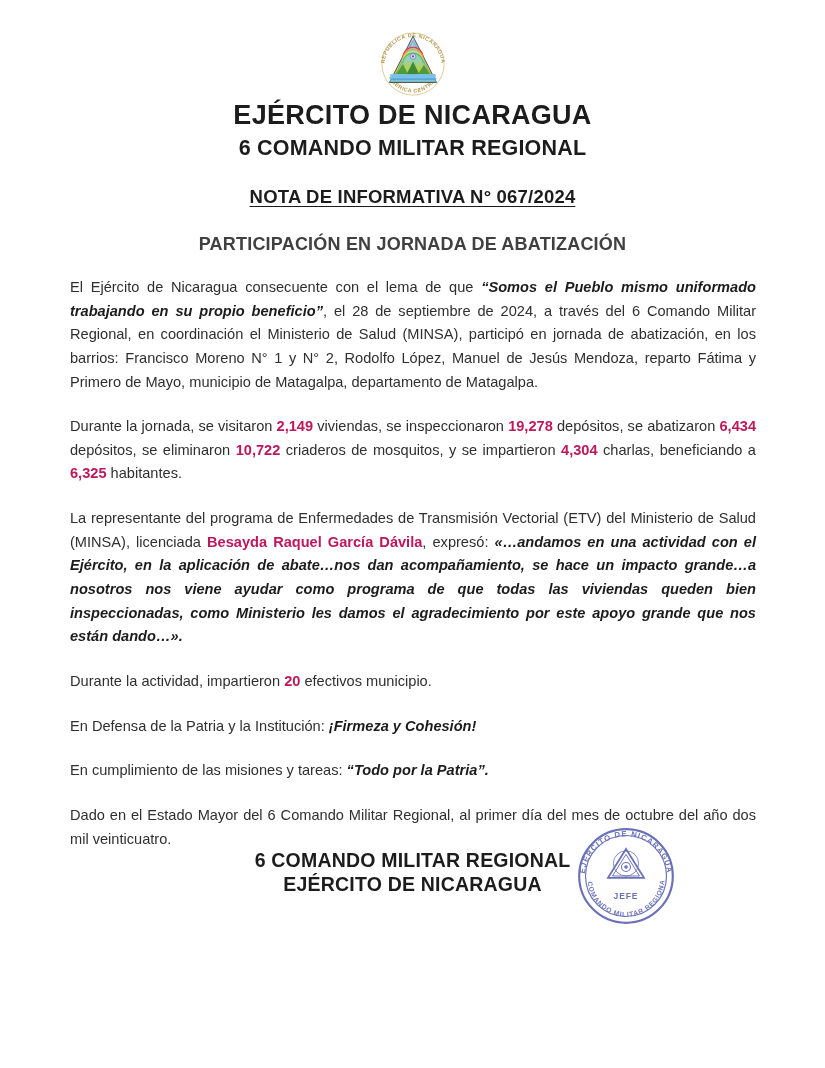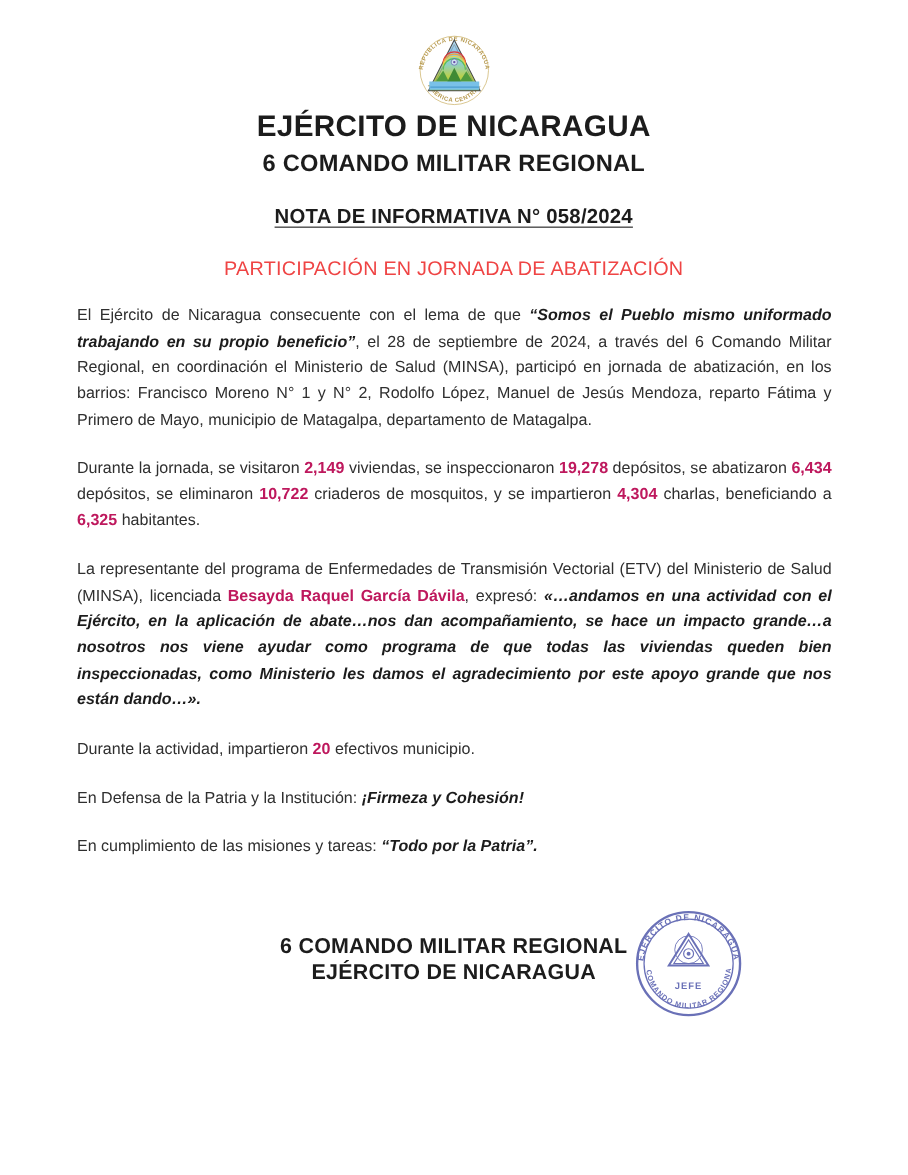--- a/index.html
+++ b/index.html
@@ -65,22 +65,22 @@
     font-size: 18.5px;
     font-weight: bold;
     color: #1c1c1c;
     margin-top: 24px;
     text-decoration: underline;
     text-underline-offset: 3px;
     letter-spacing: 0.2px;
   }
   .h-title {
     font-size: 18px;
-    font-weight: normal;
-    color: #ef4444;
+    font-weight: bold;
+    color: #404040;
     margin-top: 26px;
     letter-spacing: 0.2px;
   }
 
   
   .body-block {
     position: absolute;
     top: 276px;
     left: 70px;
     width: 686px;
@@ -170,38 +170,39 @@
         <path d="M38,49.2 a12,12 0 0 1 24,0" fill="none" stroke="#5bbf57" stroke-width="1.3"></path>
         <circle cx="50" cy="41" r="3.4" fill="#cfe4f2" stroke="#5c5ca8" stroke-width="0.7"></circle>
         <circle cx="50" cy="41" r="1.3" fill="#6b4ea8"></circle>
       </svg>
     </div>
   </div>
 
   <div class="headings">
     <div class="h-main">EJÉRCITO DE NICARAGUA</div>
     <div class="h-sub">6 COMANDO MILITAR REGIONAL</div>
-    <div class="h-nota">NOTA DE INFORMATIVA N° 058/2024</div>
+    <div class="h-nota">NOTA DE INFORMATIVA N° 067/2024</div>
     <div class="h-title">PARTICIPACIÓN EN JORNADA DE ABATIZACIÓN</div>
   </div>
 
   <div class="body-block">
 
     <p class="para"><span>El Ejército de Nicaragua consecuente con el lema de que </span><span class="bi">“Somos el Pueblo mismo uniformado trabajando en su propio beneficio”</span><span>, el 28 de septiembre de 2024, a través del 6 Comando Militar Regional, en coordinación el Ministerio de Salud (MINSA), participó en jornada de abatización, en los barrios: Francisco Moreno N° 1 y N° 2, Rodolfo López, Manuel de Jesús Mendoza, reparto Fátima y Primero de Mayo, municipio de Matagalpa, departamento de Matagalpa.</span></p>
 
     <p class="para"><span>Durante la jornada, se visitaron </span><span class="b">2,149</span><span> viviendas, se inspeccionaron </span><span class="b">19,278</span><span> depósitos, se abatizaron </span><span class="b">6,434</span><span> depósitos, se eliminaron </span><span class="b">10,722</span><span> criaderos de mosquitos, y se impartieron </span><span class="b">4,304</span><span> charlas, beneficiando a </span><span class="b">6,325</span><span> habitantes.</span></p>
 
     <p class="para quote-para"><span>La representante del programa de Enfermedades de Transmisión Vectorial (ETV) del Ministerio de Salud (MINSA), licenciada </span><span class="b">Besayda Raquel García Dávila</span><span>, expresó: </span><span class="bi">«…andamos en una actividad con el Ejército, en la aplicación de abate…nos dan acompañamiento, se hace un impacto grande…a nosotros nos viene ayudar como programa de que todas las viviendas queden bien inspeccionadas, como Ministerio les damos el agradecimiento por este apoyo grande que nos están dando…».</span></p>
 
     <p class="para"><span>Durante la actividad, impartieron </span><span class="b">20</span><span> efectivos municipio.</span></p>
 
     <p class="para"><span>En Defensa de la Patria y la Institución: </span><span class="bi">¡Firmeza y Cohesión!</span></p>
 
     <p class="para"><span>En cumplimiento de las misiones y tareas: </span><span class="bi">“Todo por la Patria”.</span></p>
 
+    <p class="para"><span>Dado en el Estado Mayor del 6 Comando Militar Regional, al primer día del mes de octubre del año dos mil veinticuatro.</span></p>
 
   </div>
 
   <div class="sig-block">
     <div class="sig-line">6 COMANDO MILITAR REGIONAL</div>
     <div class="sig-line">EJÉRCITO DE NICARAGUA</div>
   </div>
 
   <div class="stamp">
     <svg viewBox="0 0 120 120" width="108" height="108" aria-hidden="true">

